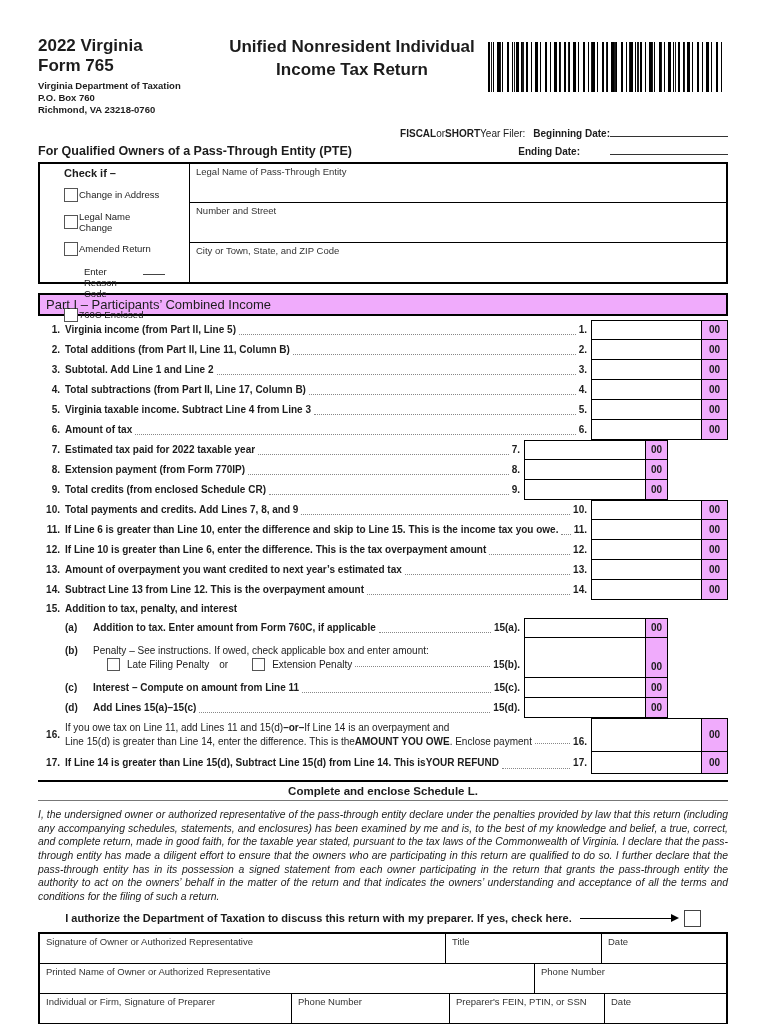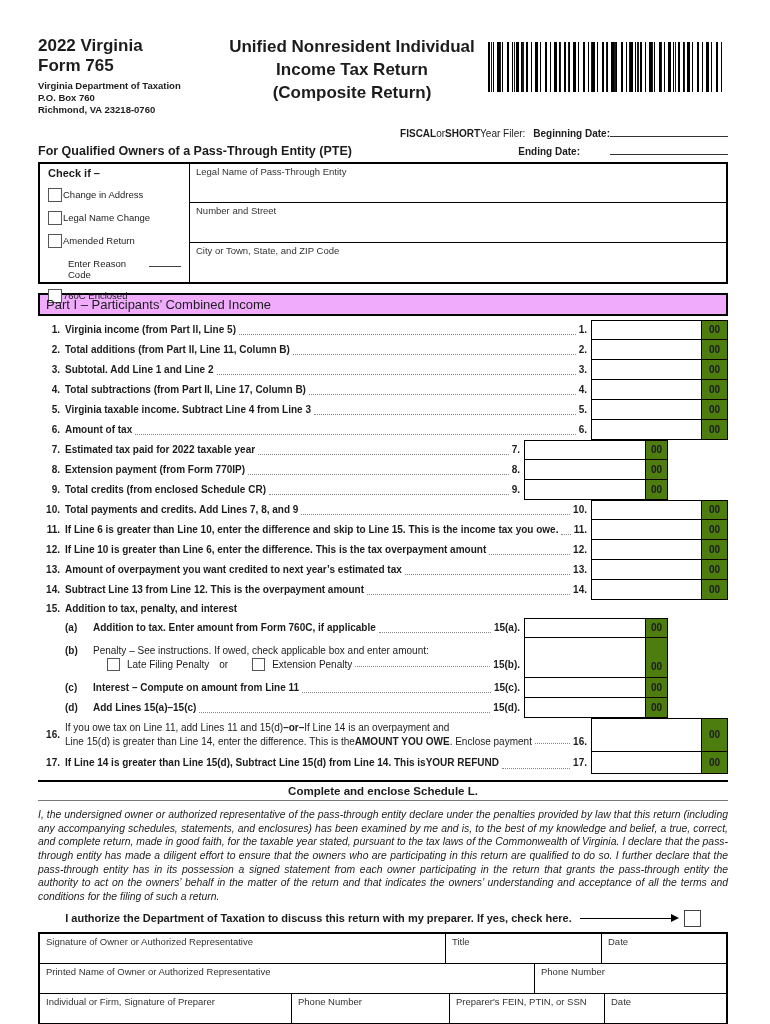--- a/index.html
+++ b/index.html
@@ -17,21 +17,21 @@
     background-image:
       repeating-linear-gradient(90deg,#000 0 2px,rgba(0,0,0,0) 2px 5px,#000 5px 6px,rgba(0,0,0,0) 6px 9px,#000 9px 12px,rgba(0,0,0,0) 12px 14px,#000 14px 15px,rgba(0,0,0,0) 15px 19px),
       repeating-linear-gradient(90deg,rgba(0,0,0,0) 0 3px,#1a1a1a 3px 4px,rgba(0,0,0,0) 4px 11px,#1a1a1a 11px 13px,rgba(0,0,0,0) 13px 23px);}
   .fiscal-row{display:flex;justify-content:flex-end;align-items:baseline;font-size:10px;margin-top:8px;}
   .blank{display:inline-block;width:118px;border-bottom:1.2px solid #333;height:11px;}
   .subhead-row{display:flex;justify-content:space-between;align-items:baseline;margin-top:4px;}
   .subhead{font-size:12.5px;font-weight:bold;}
   .ending-wrap{display:flex;gap:30px;font-size:10px;align-items:baseline;}
   
   .ebox{border:2px solid #000;display:flex;margin-top:4px;height:118px;}
-  .ebox-left{width:150px;border-right:1px solid #000;padding:3px 8px;font-size:9.5px;box-sizing:border-box;}
+  .ebox-left{width:150px;border-right:1px solid #000;padding:3px 24px;font-size:9.5px;box-sizing:border-box;}
   .checkif{font-size:11px;font-weight:bold;}
   .checkrow{display:flex;align-items:center;gap:1px;margin-top:9px;}
   .cb{width:12px;height:12px;border:1.5px solid #555;background:#fff;flex:0 0 auto;}
   .reasonrow{margin-top:9px;padding-left:20px;display:flex;align-items:baseline;gap:4px;}
   .sblank{display:inline-block;width:34px;border-bottom:1px solid #444;height:9px;}
   .ebox-right{flex:1;display:flex;flex-direction:column;}
   .erow{flex:1;border-bottom:1px solid #000;display:flex;}
   .erow:last-child{border-bottom:none;}
   .ecell{flex:1;padding:2px 6px;font-size:9.5px;color:#333;}
   .ecell.side{flex:0 0 196px;border-left:1px solid #000;}
@@ -42,21 +42,21 @@
   .lrow .num{width:22px;text-align:right;font-weight:bold;padding-right:5px;flex:0 0 auto;}
   .lrow .letter{width:28px;font-weight:bold;flex:0 0 auto;}
   .txt{white-space:nowrap;font-weight:bold;}
   .leader{flex:1;border-bottom:1.4px dotted #888;margin:0 3px;align-self:flex-end;margin-bottom:5px;min-width:8px;}
   .ref{font-weight:bold;white-space:nowrap;padding-right:4px;flex:0 0 auto;}
   .amt{align-self:stretch;display:flex;flex:0 0 auto;}
   .amtA{width:137px;}
   .amtB{width:144px;margin-right:60px;}
   .amt .val{flex:1;border:1px solid #000;background:#fff;}
   .amt .c{border:1px solid #000;border-left:1px solid #000;margin-left:-1px;display:flex;
-          align-items:center;justify-content:center;font-weight:bold;font-size:10px;background:#4d7c0f;}
+          align-items:center;justify-content:center;font-weight:bold;font-size:10px;background:#f0abfc;}
   .amtA .c{width:25px;}
   .amtB .c{width:21px;}
   .st .amt{margin-top:-1px;}
   .tall{height:40px;}
   .tall2{height:34px;}
   .body2{flex:1;display:flex;flex-direction:column;justify-content:center;min-width:0;}
   .tline{display:flex;align-items:baseline;line-height:14px;}
   .cbs{width:11px;height:11px;border:1.4px solid #555;margin:0 7px 0 14px;flex:0 0 auto;align-self:center;}
   
   .rule2{border-top:2.5px solid #000;margin-top:6px;}
@@ -89,21 +89,20 @@
       <div class="h1">Form 765</div>
       <div class="dept">
         <div>Virginia Department of Taxation</div>
         <div>P.O. Box 760</div>
         <div>Richmond, VA 23218-0760</div>
       </div>
     </div>
     <div class="hdr-center">
       <div>Unified Nonresident Individual</div>
       <div>Income Tax Return</div>
-      <div>(Composite Return)</div>
     </div>
     <div class="hdr-right">
       <div class="barcode"></div>
     </div>
   </div>
 
   <div class="fiscal-row">
     <span class="b">FISCAL</span>
     <span>or</span>
     <span class="b">SHORT</span>

